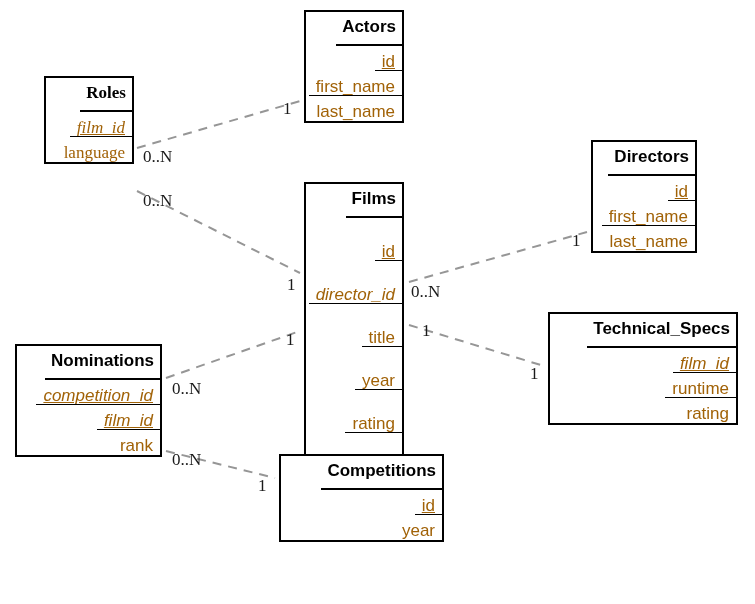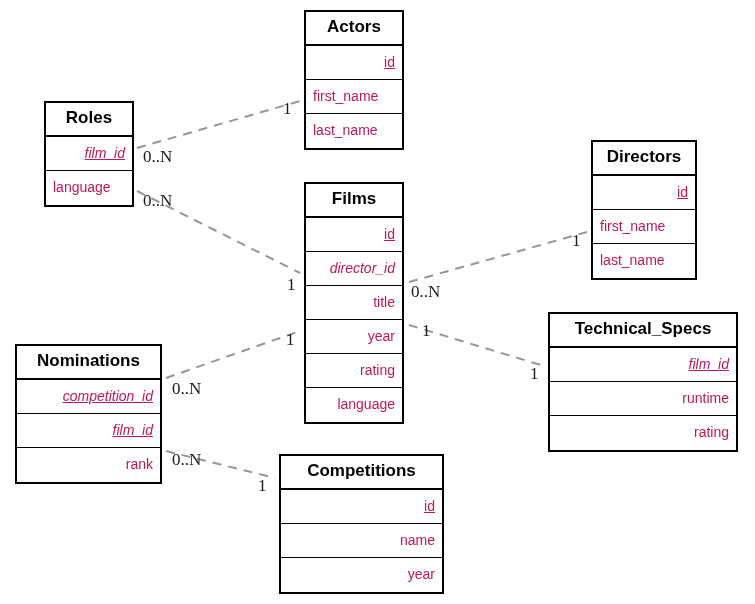--- a/index.html
+++ b/index.html
@@ -24,40 +24,41 @@
     height: 604px;
     pointer-events: none;
   }
   .entity {
     position: absolute;
     box-sizing: border-box;
     background: #ffffff;
     border: 2px solid #000000;
     display: flex;
     flex-direction: column;
+    align-items: flex-end;
   }
   .entity-title {
     box-sizing: border-box;
     height: 34px;
     line-height: 30px;
     text-align: center;
     font-weight: bold;
     font-size: 17px;
     color: #000000;
     border-bottom: 2px solid #000000;
     padding: 0 6px;
     white-space: nowrap;
     overflow: hidden;
   }
   .attr {
     box-sizing: border-box;
-    height: 34px;
+    height: 25px;
     line-height: 32px;
-    font-size: 14px;
-    color: #be185d;
+    font-size: 17px;
+    color: #a16207;
     border-bottom: 1px solid #000000;
     padding: 0 7px;
     white-space: nowrap;
     overflow: hidden;
   }
   .attr:last-child {
     border-bottom: none;
   }
   .attr.align-left   { text-align: left; }
   .attr.align-right  { text-align: right; }
@@ -94,26 +95,26 @@
       <line x1="409" y1="325" x2="544" y2="366" stroke="#969696" stroke-width="2" stroke-dasharray="9 7"></line>
       <line x1="166" y1="378" x2="300" y2="331" stroke="#969696" stroke-width="2" stroke-dasharray="9 7"></line>
       <line x1="166" y1="451" x2="275" y2="478" stroke="#969696" stroke-width="2" stroke-dasharray="9 7"></line>
     </svg>
 <div class="entity" style="left: 304px; top: 10px; width: 100px; border-color: rgb(0, 0, 0);">
       <div class="entity-title">Actors</div>
       <div class="attr pk align-right"><span class="tok">id</span></div>
       <div class="attr plain align-left"><span class="tok">first_name</span></div>
       <div class="attr plain align-left"><span class="tok">last_name</span></div>
     </div>
-    <div class="entity" style="left: 44px; top: 101px; width: 90px; border-color: rgb(0, 0, 0);">
+    <div class="entity" style="left: 44px; top: 76px; width: 90px; border-color: rgb(0, 0, 0); font-family: Liberation Serif, serif;">
       <div class="entity-title">Roles</div>
       <div class="attr key align-right"><span class="tok">film_id</span></div>
       <div class="attr plain align-left"><span class="tok">language</span></div>
     </div>
-    <div class="entity" style="left: 304px; top: 182px; width: 100px; border-color: rgb(0, 0, 0);">
+    <div class="entity" style="left: 304px; top: 182px; width: 100px; border-color: rgb(0, 0, 0); gap: 18px;">
       <div class="entity-title">Films</div>
       <div class="attr pk align-right"><span class="tok">id</span></div>
       <div class="attr fk align-right"><span class="tok">director_id</span></div>
       <div class="attr plain align-right"><span class="tok">title</span></div>
       <div class="attr plain align-right"><span class="tok">year</span></div>
       <div class="attr plain align-right"><span class="tok">rating</span></div>
       <div class="attr plain align-right"><span class="tok">language</span></div>
     </div>
     <div class="entity" style="left: 591px; top: 140px; width: 106px; border-color: rgb(0, 0, 0);">
       <div class="entity-title">Directors</div>
@@ -129,21 +130,20 @@
     </div>
     <div class="entity" style="left: 15px; top: 344px; width: 147px; border-color: rgb(0, 0, 0);">
       <div class="entity-title">Nominations</div>
       <div class="attr key align-right"><span class="tok">competition_id</span></div>
       <div class="attr key align-right"><span class="tok">film_id</span></div>
       <div class="attr plain align-right"><span class="tok">rank</span></div>
     </div>
     <div class="entity" style="left: 279px; top: 454px; width: 165px; border-color: rgb(0, 0, 0);">
       <div class="entity-title">Competitions</div>
       <div class="attr pk align-right"><span class="tok">id</span></div>
-      <div class="attr plain align-right"><span class="tok">name</span></div>
       <div class="attr plain align-right"><span class="tok">year</span></div>
     </div>
     <div class="card-label" style="left: 143px; top: 148px;">0..N</div>
     <div class="card-label" style="left: 283px; top: 100px;">1</div>
     <div class="card-label" style="left: 143px; top: 192px;">0..N</div>
     <div class="card-label" style="left: 287px; top: 276px;">1</div>
     <div class="card-label" style="left: 411px; top: 283px;">0..N</div>
     <div class="card-label" style="left: 572px; top: 232px;">1</div>
     <div class="card-label" style="left: 422px; top: 322px;">1</div>
     <div class="card-label" style="left: 530px; top: 365px;">1</div>

